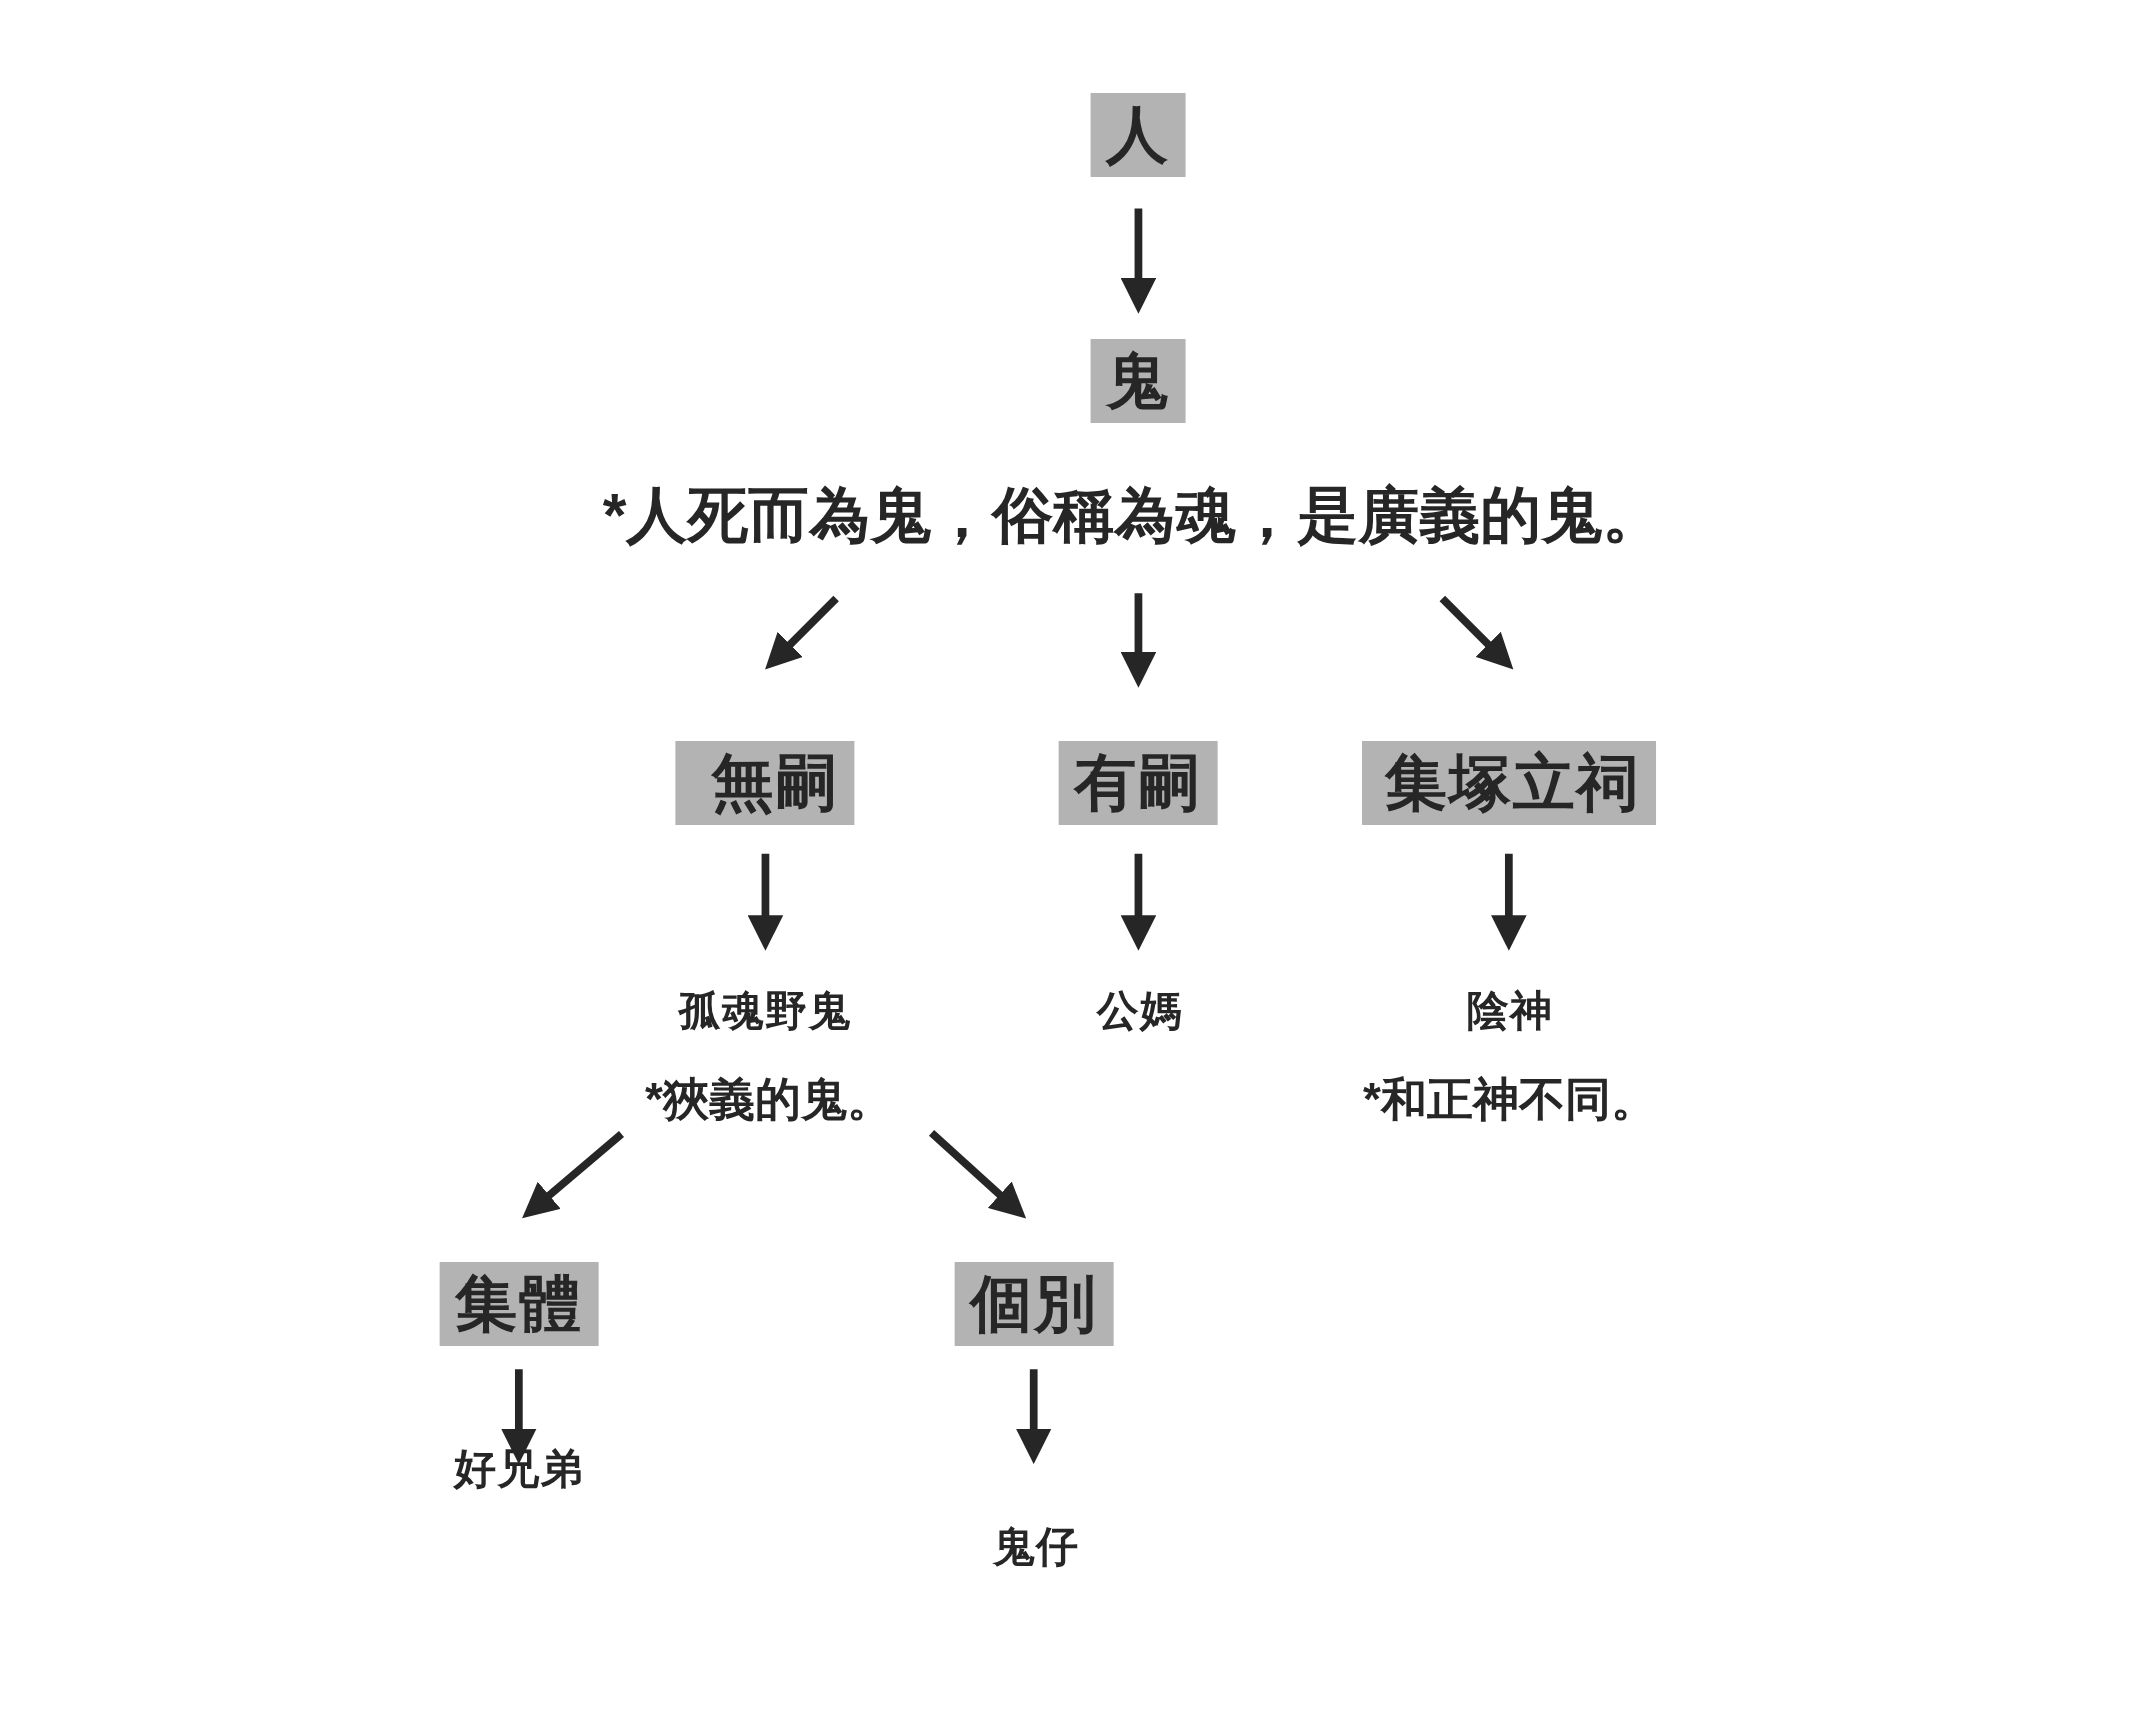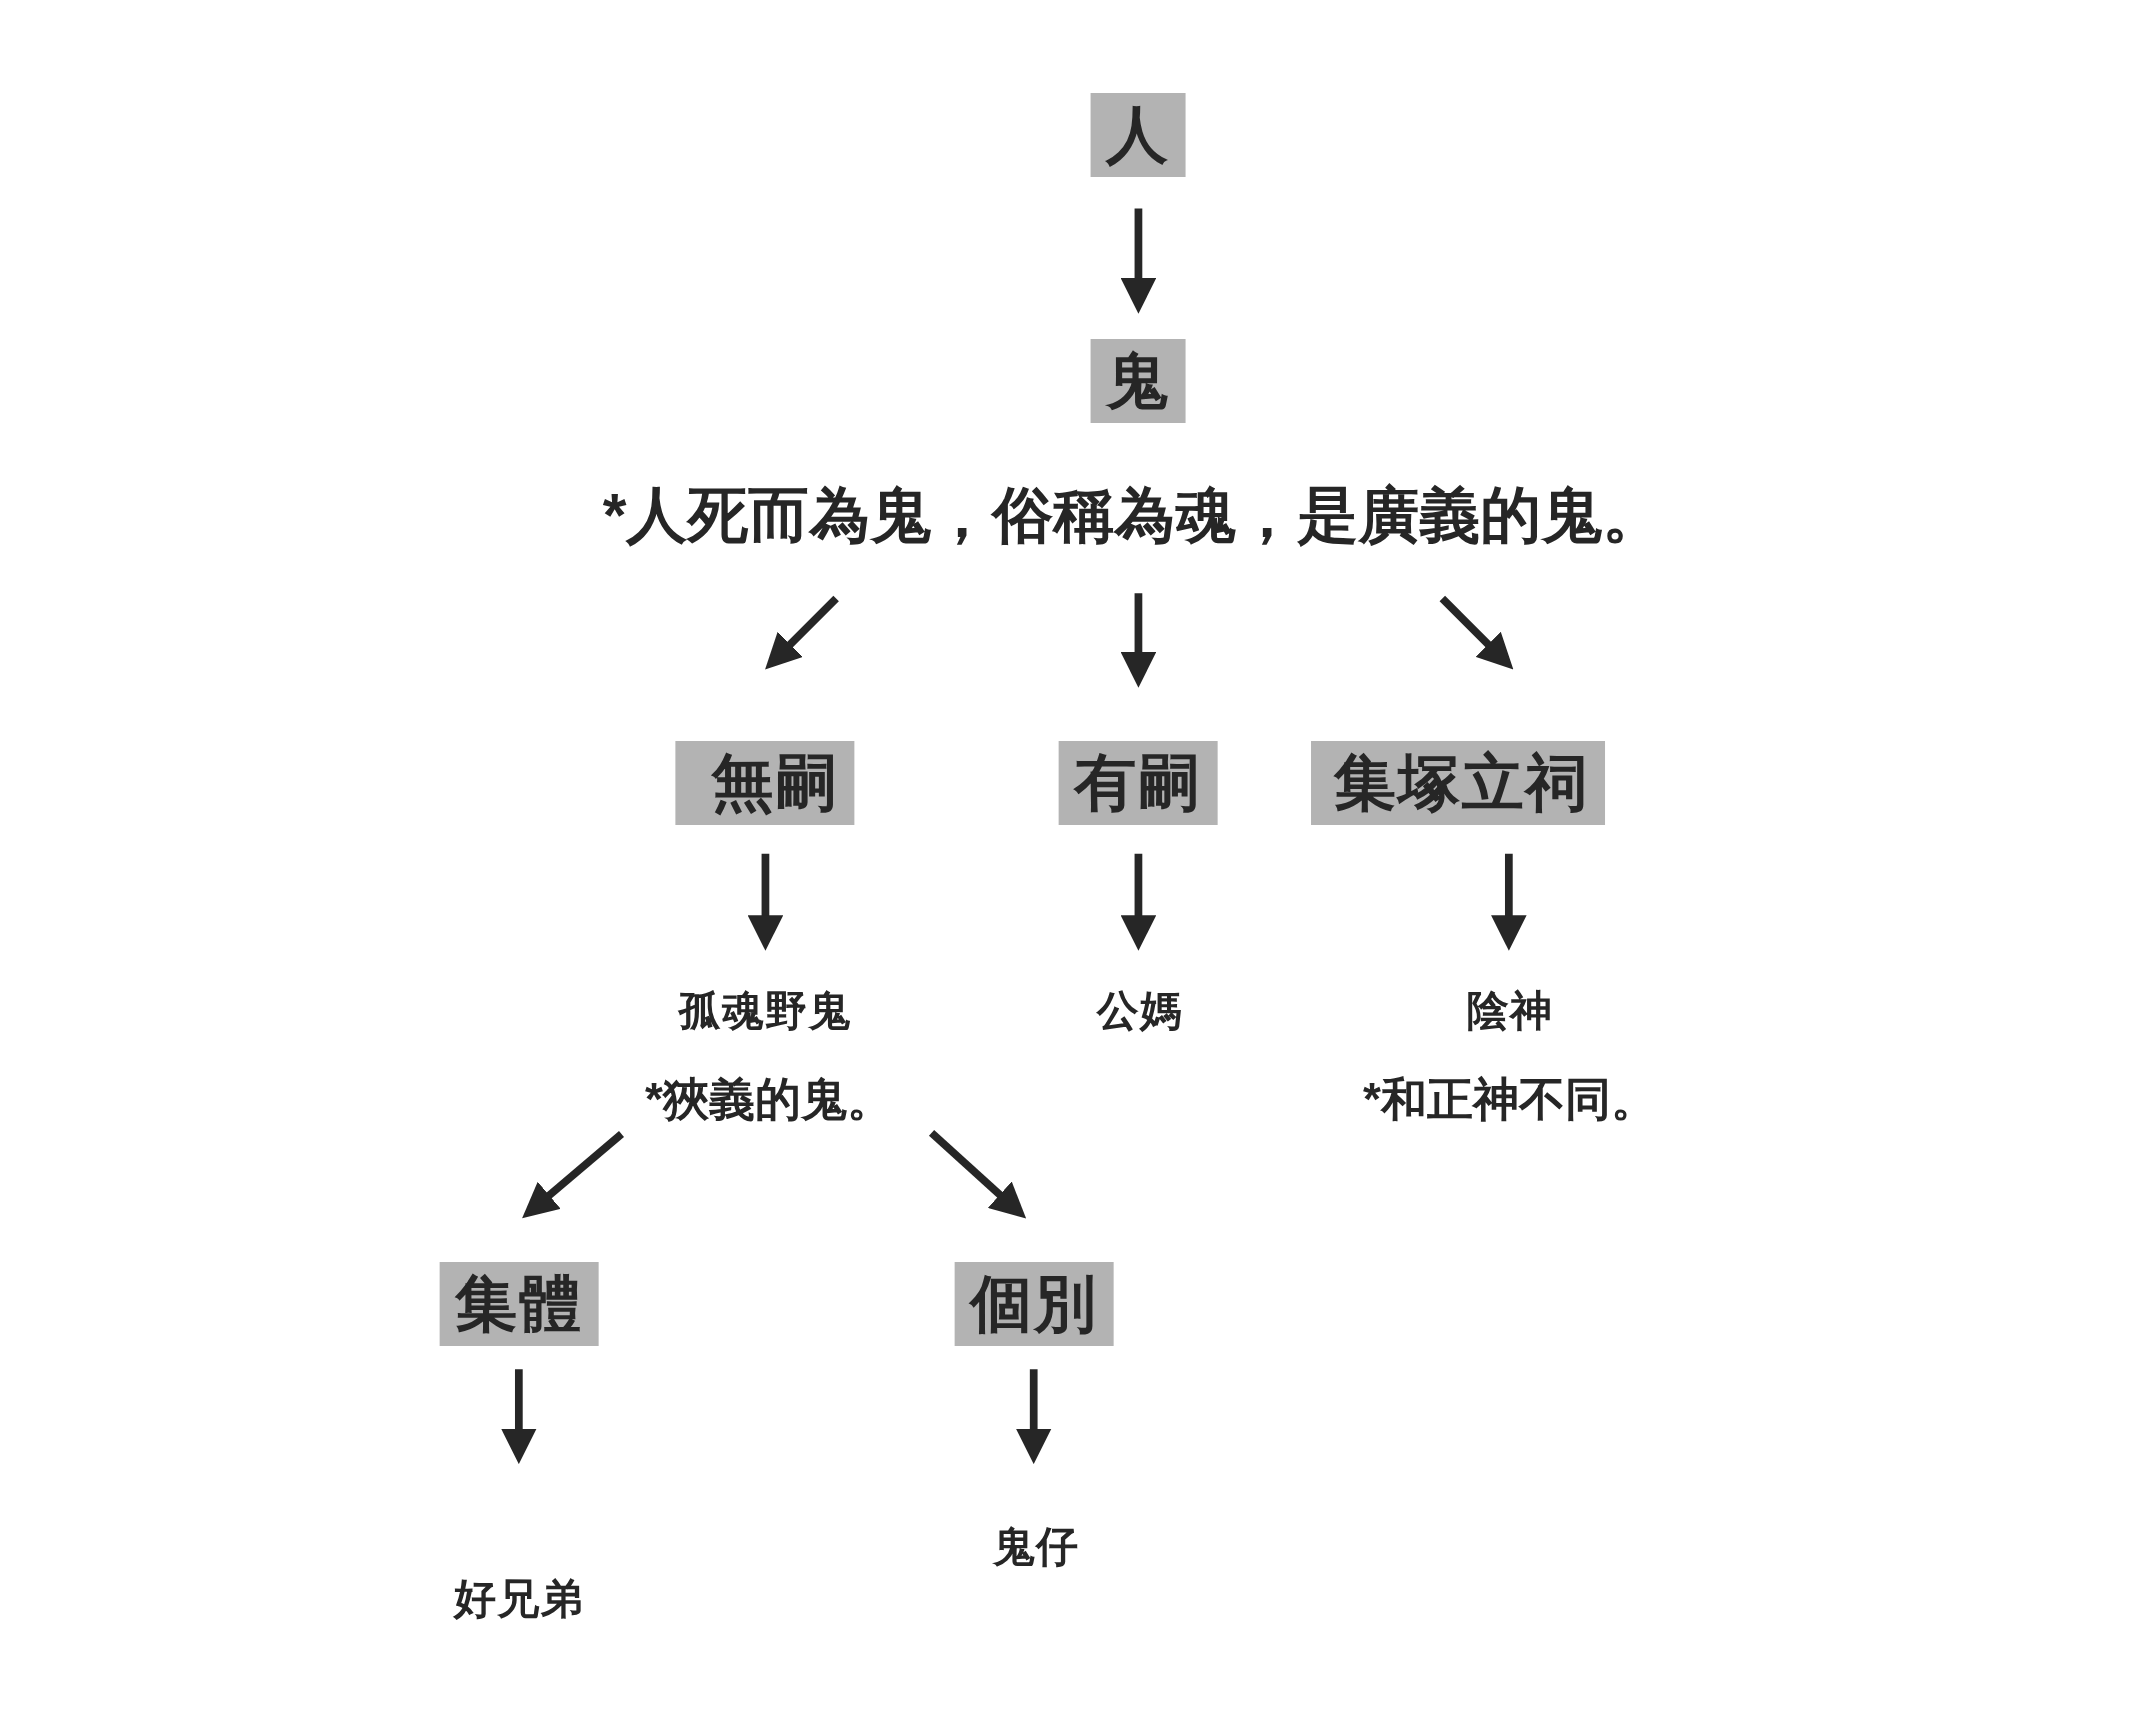--- a/index.html
+++ b/index.html
@@ -92,32 +92,32 @@
   <div class="box" style="left:1138px; top:93px;">人</div>
 
   <div class="box" style="left:1138px; top:339px;">鬼</div>
 
   <div class="bignote" style="left:1133px; top:480px;">*人死而為鬼，俗稱為魂，是廣義的鬼。</div>
 
   <div class="box" style="left:765px; top:741px;padding-left:36px;">無嗣</div>
 
   <div class="box" style="left:1138px; top:741px;">有嗣</div>
 
-  <div class="box" style="left:1458px; top:741px;padding-left:23px;">集塚立祠</div>
+  <div class="box" style="left:1509px; top:741px;padding-left:23px;">集塚立祠</div>
 
   <div class="label" style="left:765px; top:987px;">孤魂野鬼</div>
   <div class="note" style="left:769px; top:1073px;">*狹義的鬼。</div>
 
   <div class="label" style="left:1140px; top:987px;">公媽</div>
 
   <div class="label" style="left:1510px; top:987px;">陰神</div>
   <div class="note" style="left:1510px; top:1073px;">*和正神不同。</div>
 
   <div class="box" style="left:519px; top:1262px;">集體</div>
 
   <div class="box" style="left:1034px; top:1262px;">個別</div>
 
-  <div class="label" style="left:519px; top:1575px;">好兄弟</div>
+  <div class="label" style="left:519px; top:1445px;">好兄弟</div>
 
   <div class="label" style="left:1036px; top:1493px;margin-top:30px;">鬼仔</div>
 
 </div>
 
 
 </body></html>

